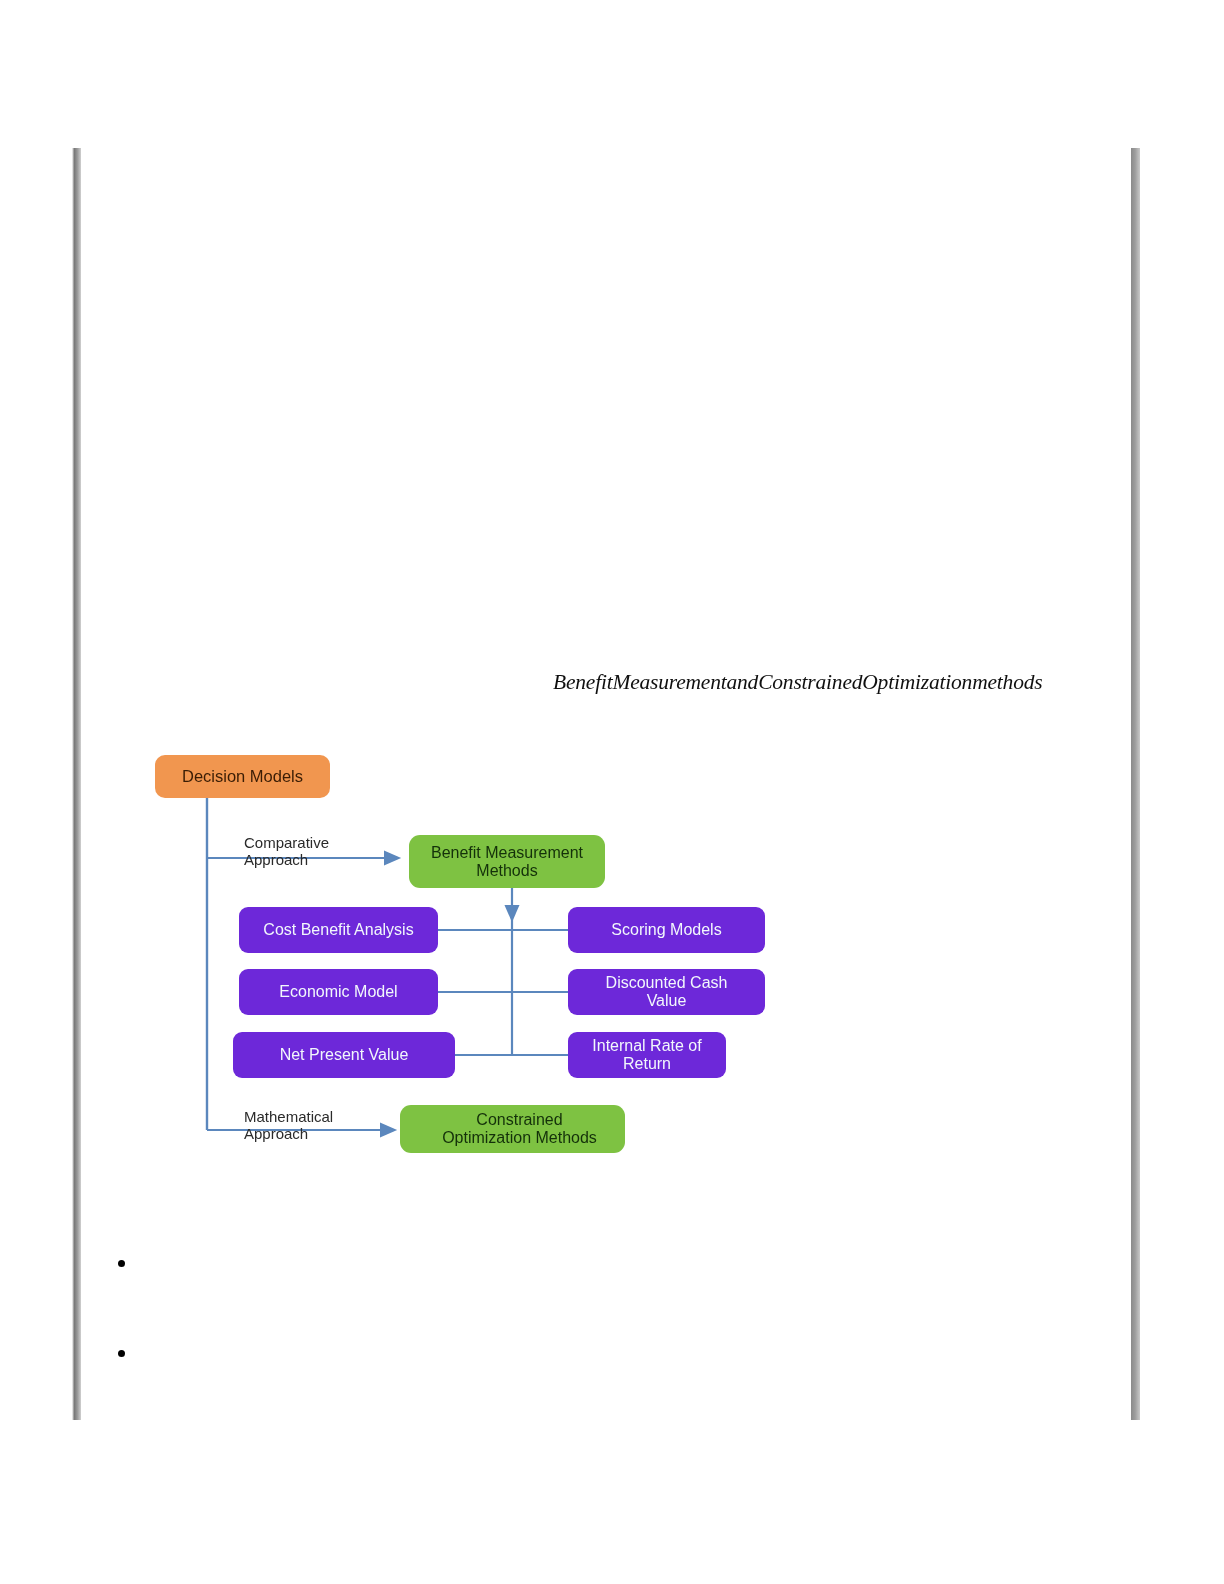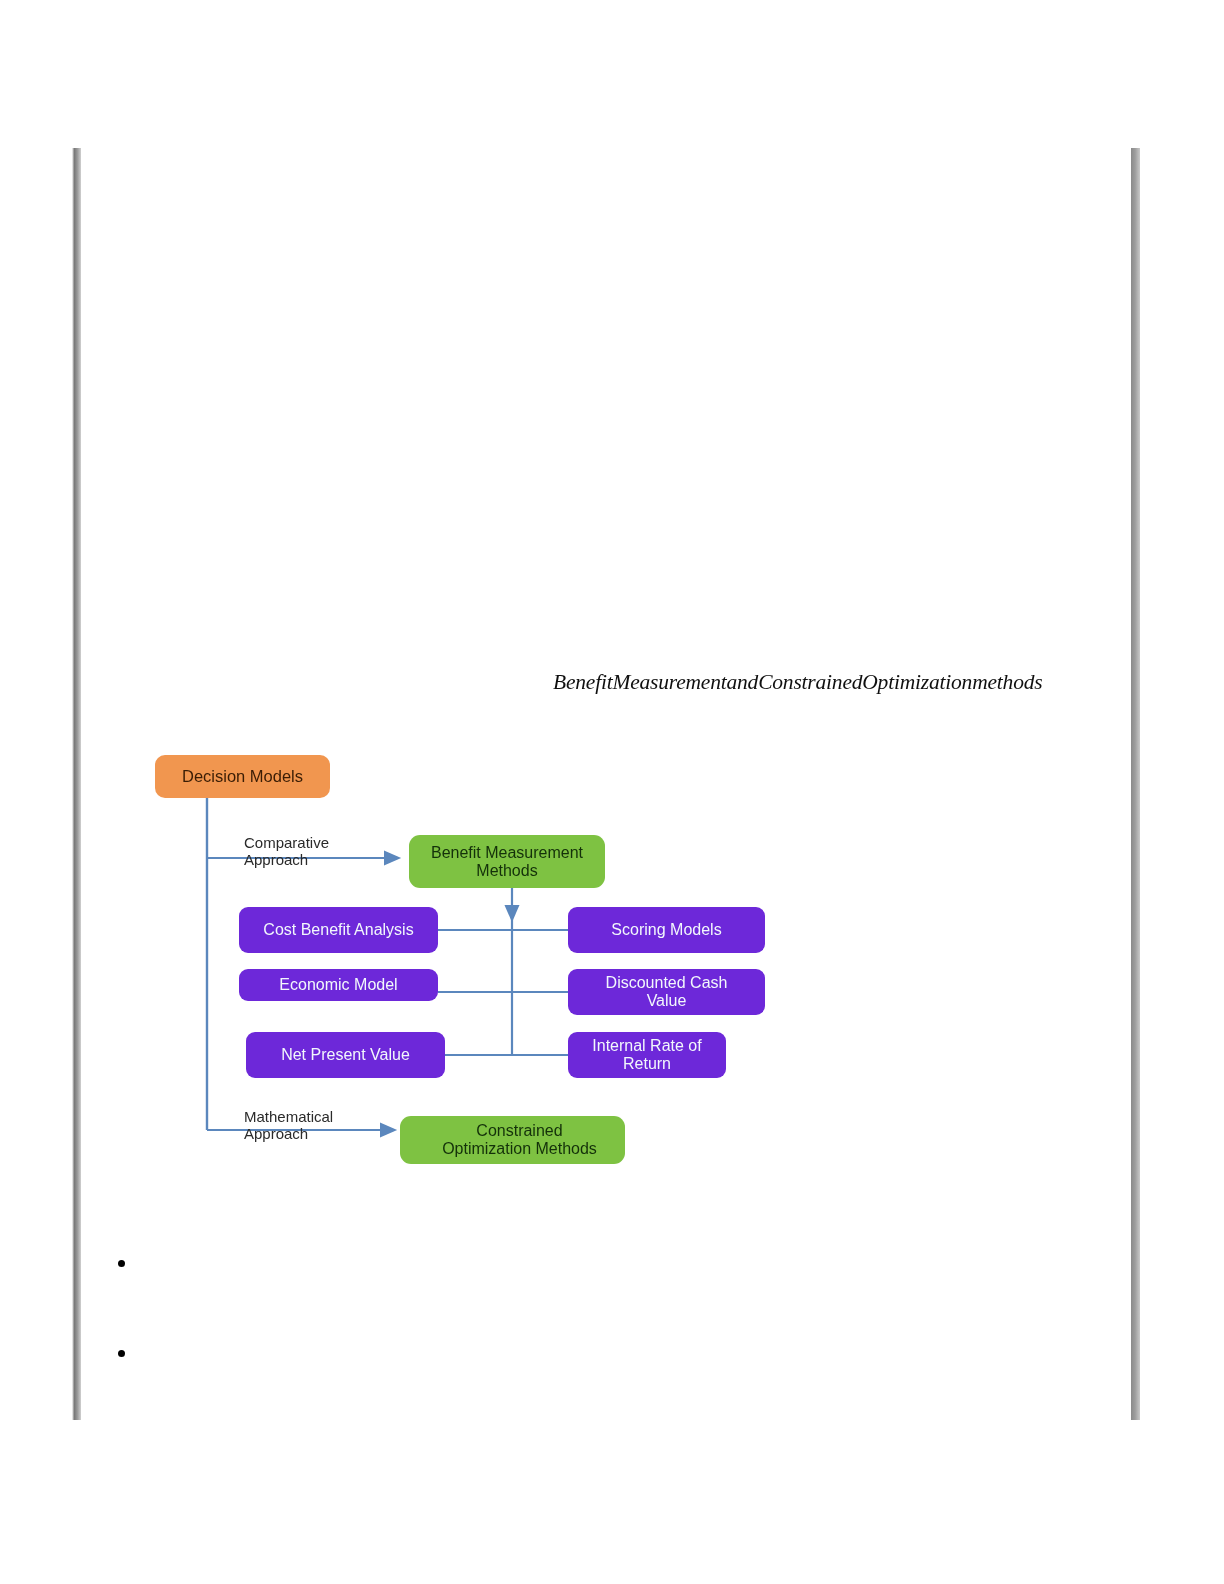--- a/index.html
+++ b/index.html
@@ -171,34 +171,34 @@
 Approach</div>
 
   <div class="edge-label" style="left:136px; top:368px; width:150px;">Mathematical
 Approach</div>
 
   <div class="node node-green" style="left:301px; top:95px; width:196px; height:53px; white-space:pre-line;">
     <span>Benefit Measurement
 Methods</span>
   </div>
 
-  <div class="node node-green" style="left:292px; top:376px; width:225px; height:48px; white-space:pre-line;padding-left:14px;">
+  <div class="node node-green" style="left:292px; top:365px; width:225px; height:48px; white-space:pre-line;padding-left:14px;">
     <span>Constrained
 Optimization Methods</span>
   </div>
 
   <div class="node node-blue" style="left:131px; top:167px; width:199px; height:46px;">
     <span>Cost Benefit Analysis</span>
   </div>
 
-  <div class="node node-blue" style="left:131px; top:229px; width:199px; height:32px;">
+  <div class="node node-blue" style="left:131px; top:229px; width:199px; height:46px;">
     <span>Economic Model</span>
   </div>
 
-  <div class="node node-blue" style="left:138px; top:292px; width:199px; height:46px;">
+  <div class="node node-blue" style="left:125px; top:292px; width:222px; height:46px;">
     <span>Net Present Value</span>
   </div>
 
   <div class="node node-blue" style="left:460px; top:167px; width:197px; height:46px;">
     <span>Scoring Models</span>
   </div>
 
   <div class="node node-blue" style="left:460px; top:229px; width:197px; height:46px; white-space:pre-line;">
     <span>Discounted Cash
 Value</span>

